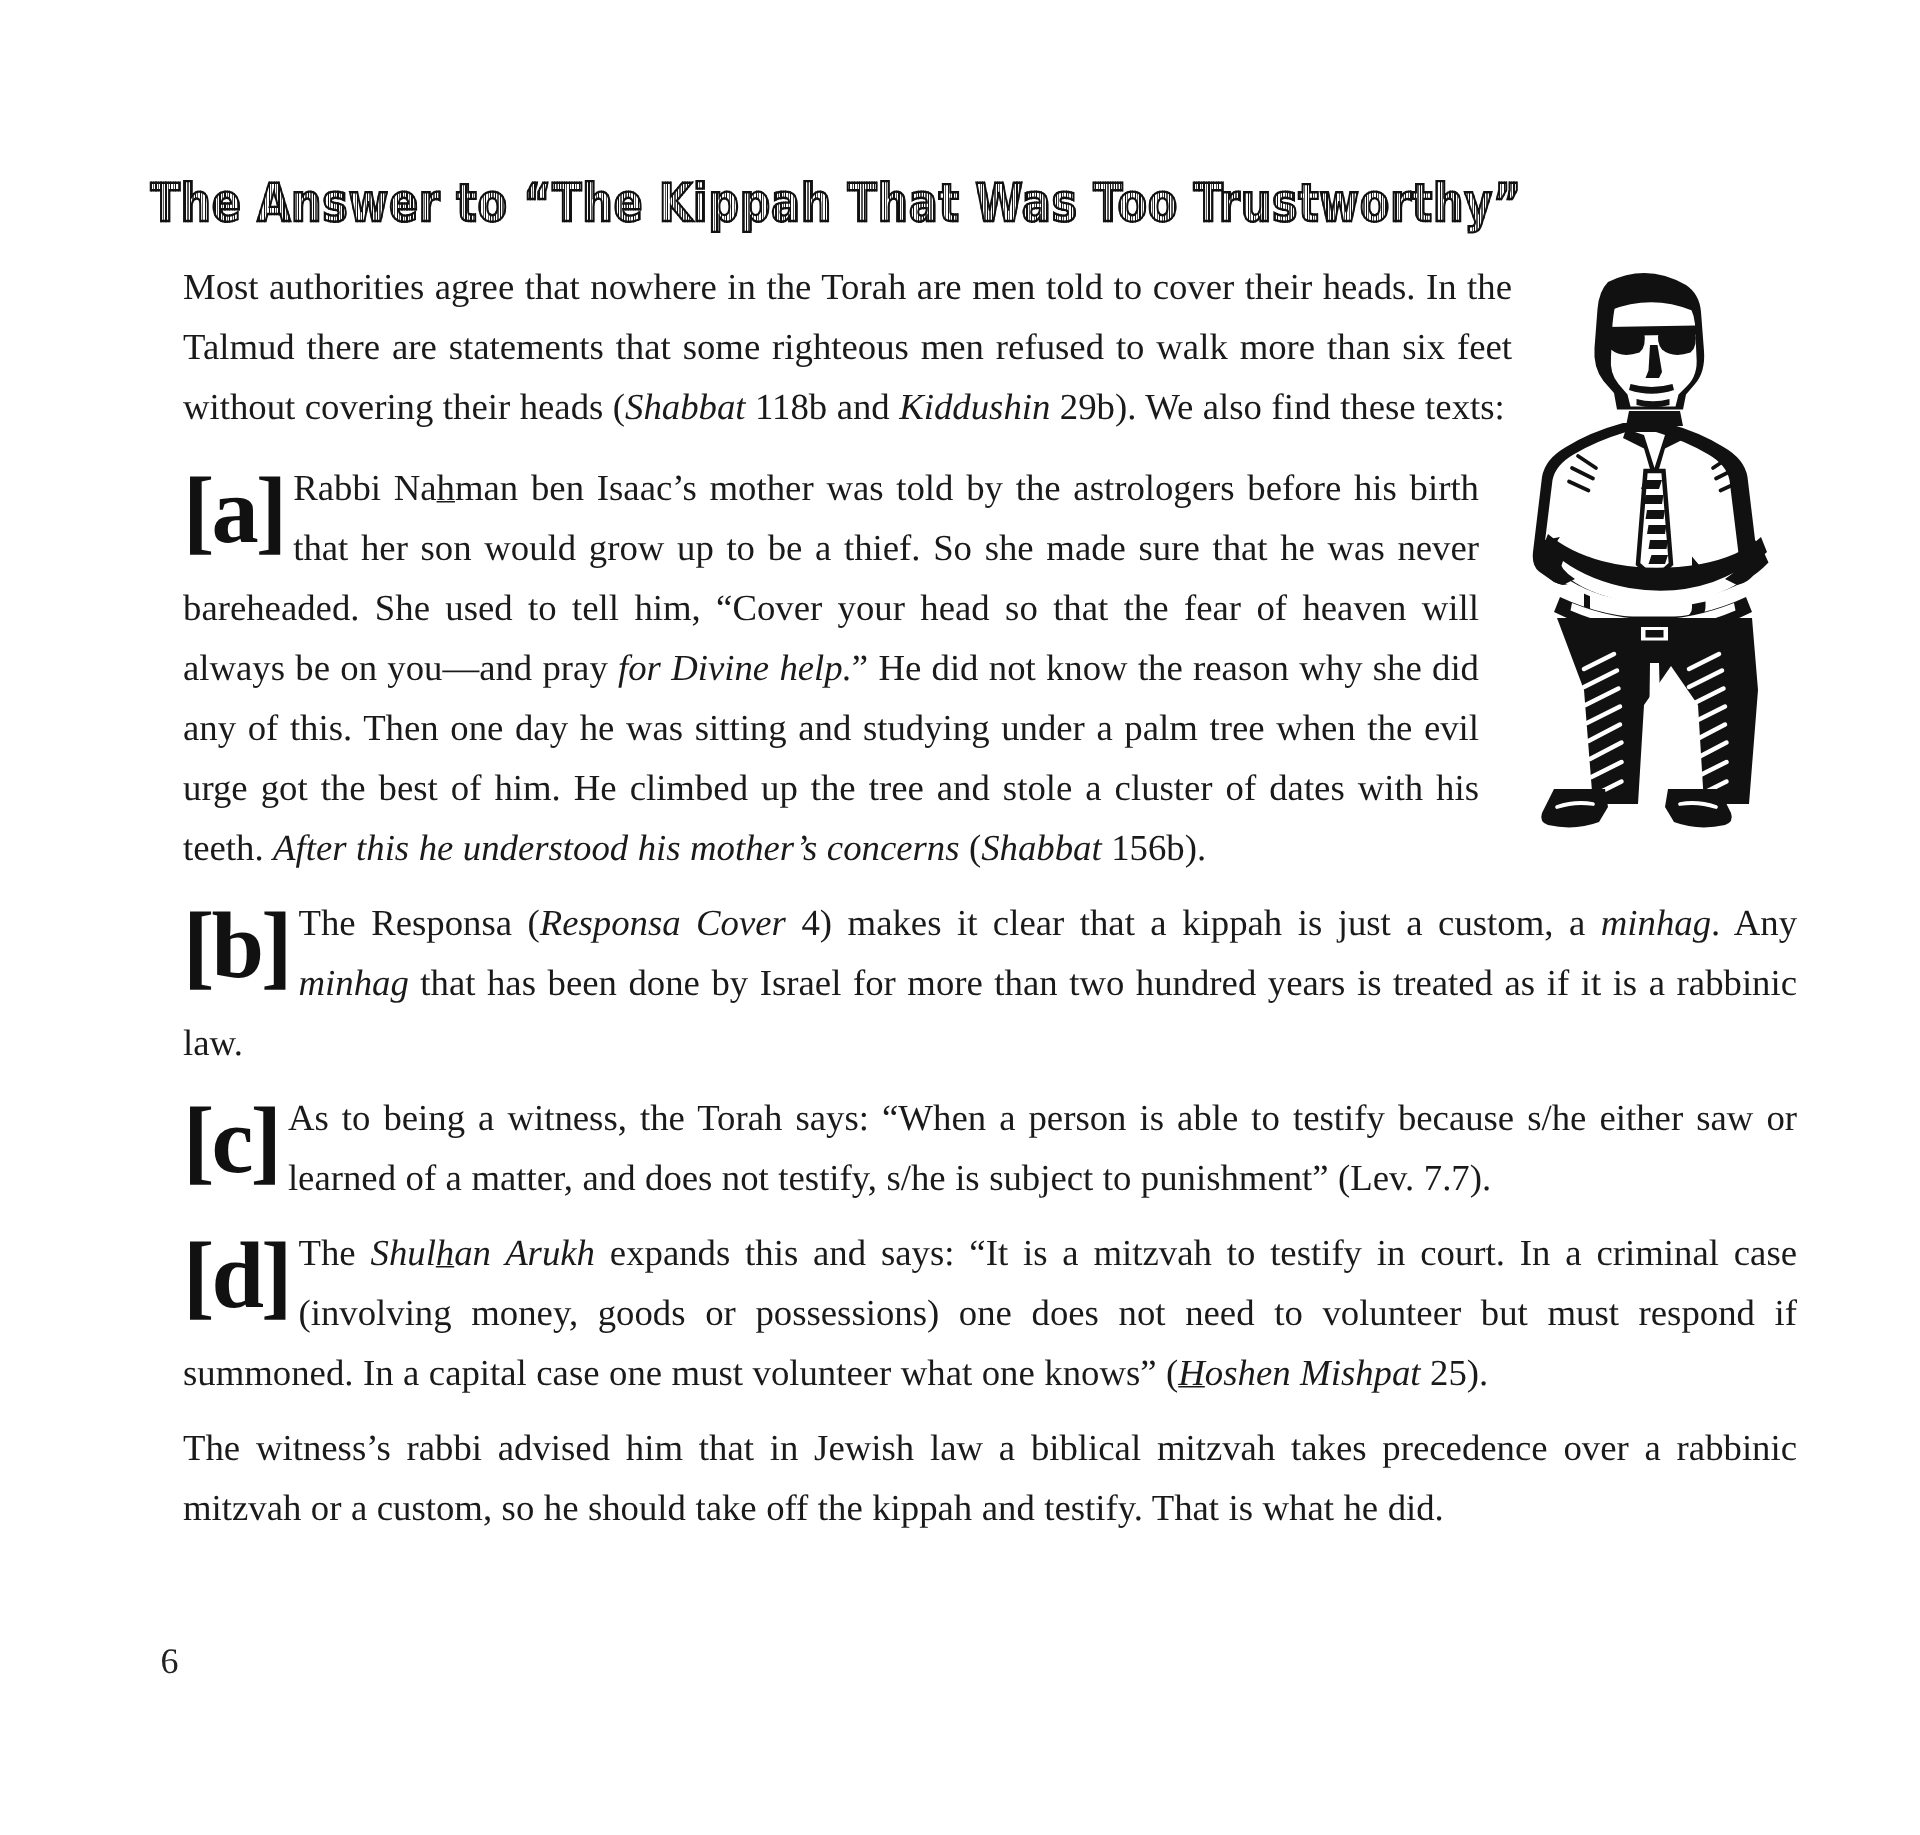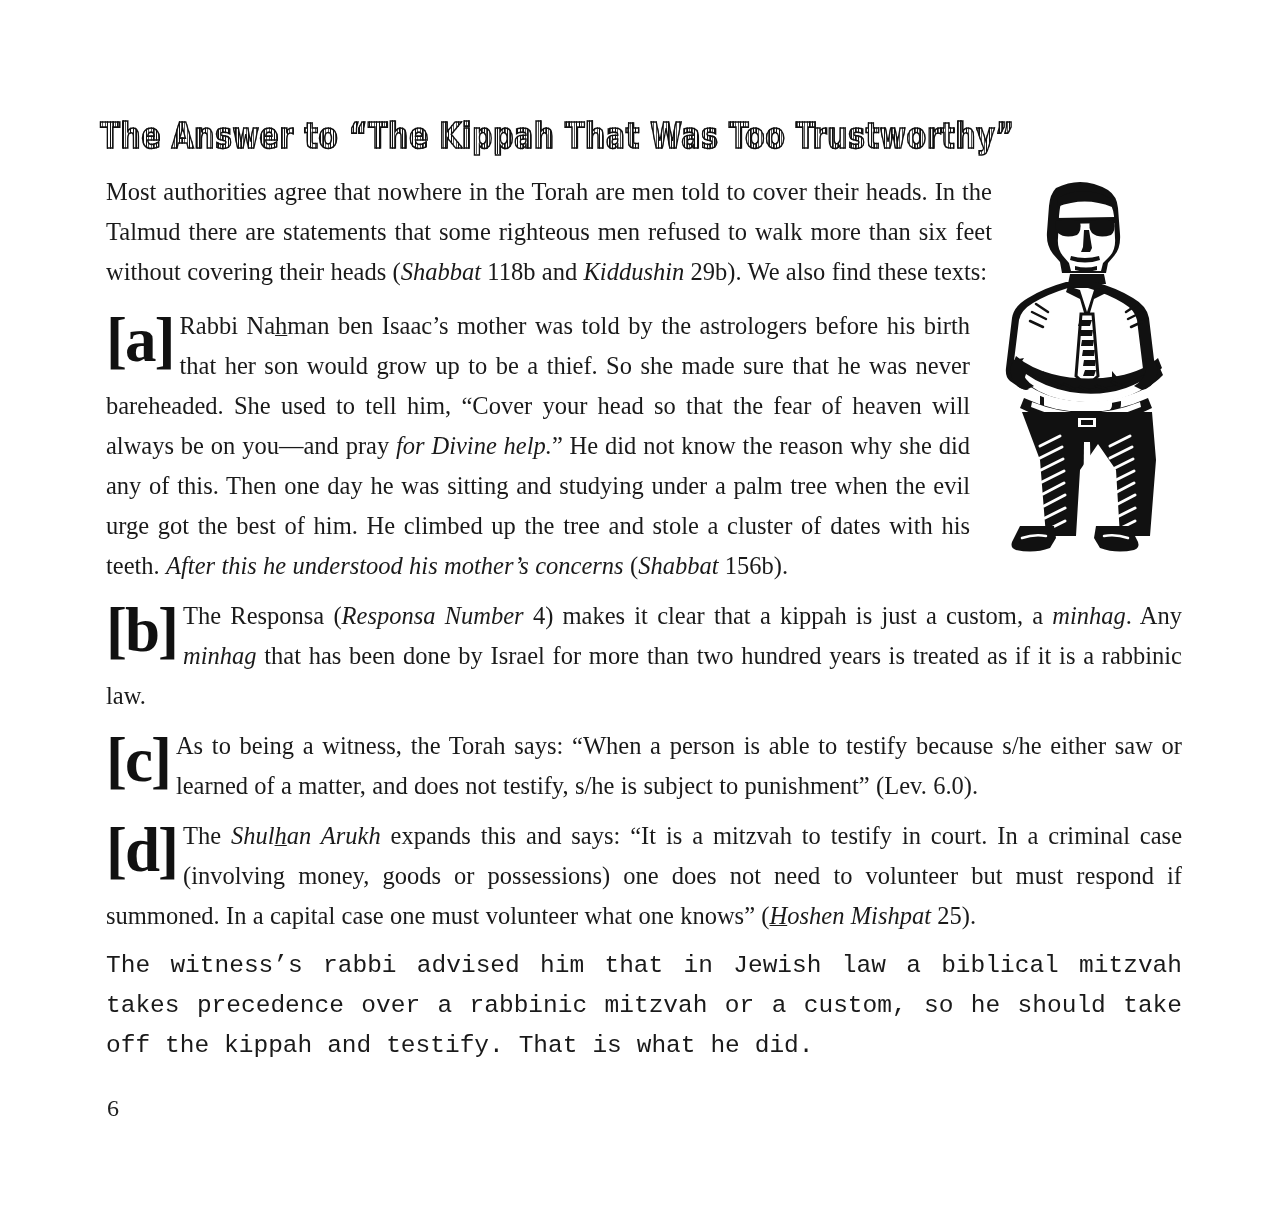--- a/index.html
+++ b/index.html
@@ -53,21 +53,21 @@
     background-clip: text;
     -webkit-text-fill-color: transparent;
     text-shadow: none;
     paint-order: stroke fill;
     -webkit-text-stroke: 1.6px #111111;
   }
 
   
   .content {
     position: absolute;
-    left: 106px;
+    left: 122px;
     top: 172px;
     width: 1076px;
   }
 
   .illus-float {
     float: right;
     width: 190px;
     height: 382px;
     shape-outside: content-box;
     margin: 2px 0 6px 22px;
@@ -75,21 +75,21 @@
   }
 
   p {
     margin: 0 0 10px 0;
     font-size: 24.5px;
     line-height: 40px;
     text-align: justify;
     text-justify: inter-word;
     word-spacing: 0.2px;
   }
-  p:last-child { margin-bottom: 0; font-family: Liberation Mono, monospace; }
+  p:last-child { margin-bottom: 0; }
 
   .lead { margin-bottom: 14px; }
 
   .it { font-style: italic; }
   .uh {
     text-decoration: underline;
     text-decoration-thickness: 1px;
     text-underline-offset: 1px;
   }
 
@@ -246,25 +246,25 @@
 
     <p class="lead">
       <span>Most authorities agree that nowhere in the Torah are men told to cover their heads. In the Talmud there are statements that some righteous men refused to walk more than six feet without covering their heads (</span><span class="it">Shabbat</span><span> 118b and </span><span class="it">Kiddushin</span><span> 29b). We also find these texts:</span>
     </p>
 
     <p class="para-block">
       <span class="dropcap">[a]</span><span>Rabbi Na</span><span class="uh">h</span><span>man ben Isaac’s mother was told by the astrologers before his birth that her son would grow up to be a thief. So she made sure that he was never bareheaded. She used to tell him, “Cover your head so that the fear of heaven will always be on you—and pray </span><span class="it">for Divine help.</span><span>” He did not know the reason why she did any of this. Then one day he was sitting and studying under a palm tree when the evil urge got the best of him. He climbed up the tree and stole a cluster of dates with his teeth. </span><span class="it">After this he understood his mother’s concerns</span><span> (</span><span class="it">Shabbat</span><span> 156b).</span>
     </p>
 
     <p class="para-block">
-      <span class="dropcap">[b]</span><span>The Responsa (</span><span class="it">Responsa Number</span><span> 4) makes it clear that a kippah is just a custom, a </span><span class="it">minhag</span><span>. Any </span><span class="it">minhag</span><span> that has been done by Israel for more than two hundred years is treated as if it is a rabbinic law.</span>
-    </p>
-
-    <p class="para-block">
-      <span class="dropcap">[c]</span><span>As to being a witness, the Torah says: “When a person is able to testify because s/he either saw or learned of a matter, and does not testify, s/he is subject to punishment” (Lev. 6.0).</span>
+      <span class="dropcap">[b]</span><span>The Responsa (</span><span class="it">Responsa Cover</span><span> 4) makes it clear that a kippah is just a custom, a </span><span class="it">minhag</span><span>. Any </span><span class="it">minhag</span><span> that has been done by Israel for more than two hundred years is treated as if it is a rabbinic law.</span>
+    </p>
+
+    <p class="para-block">
+      <span class="dropcap">[c]</span><span>As to being a witness, the Torah says: “When a person is able to testify because s/he either saw or learned of a matter, and does not testify, s/he is subject to punishment” (Lev. 7.7).</span>
     </p>
 
     <p class="para-block">
       <span class="dropcap">[d]</span><span>The </span><span class="it">Shul</span><span class="it uh">h</span><span class="it">an Arukh</span><span> expands this and says: “It is a mitzvah to testify in court. In a criminal case (involving money, goods or possessions) one does not need to volunteer but must respond if summoned. In a capital case one must volunteer what one knows” (</span><span class="it uh">H</span><span class="it">oshen Mishpat</span><span> 25).</span>
     </p>
 
     <p>
       <span>The witness’s rabbi advised him that in Jewish law a biblical mitzvah takes precedence over a rabbinic mitzvah or a custom, so he should take off the kippah and testify. That is what he did.</span>
     </p>
 

